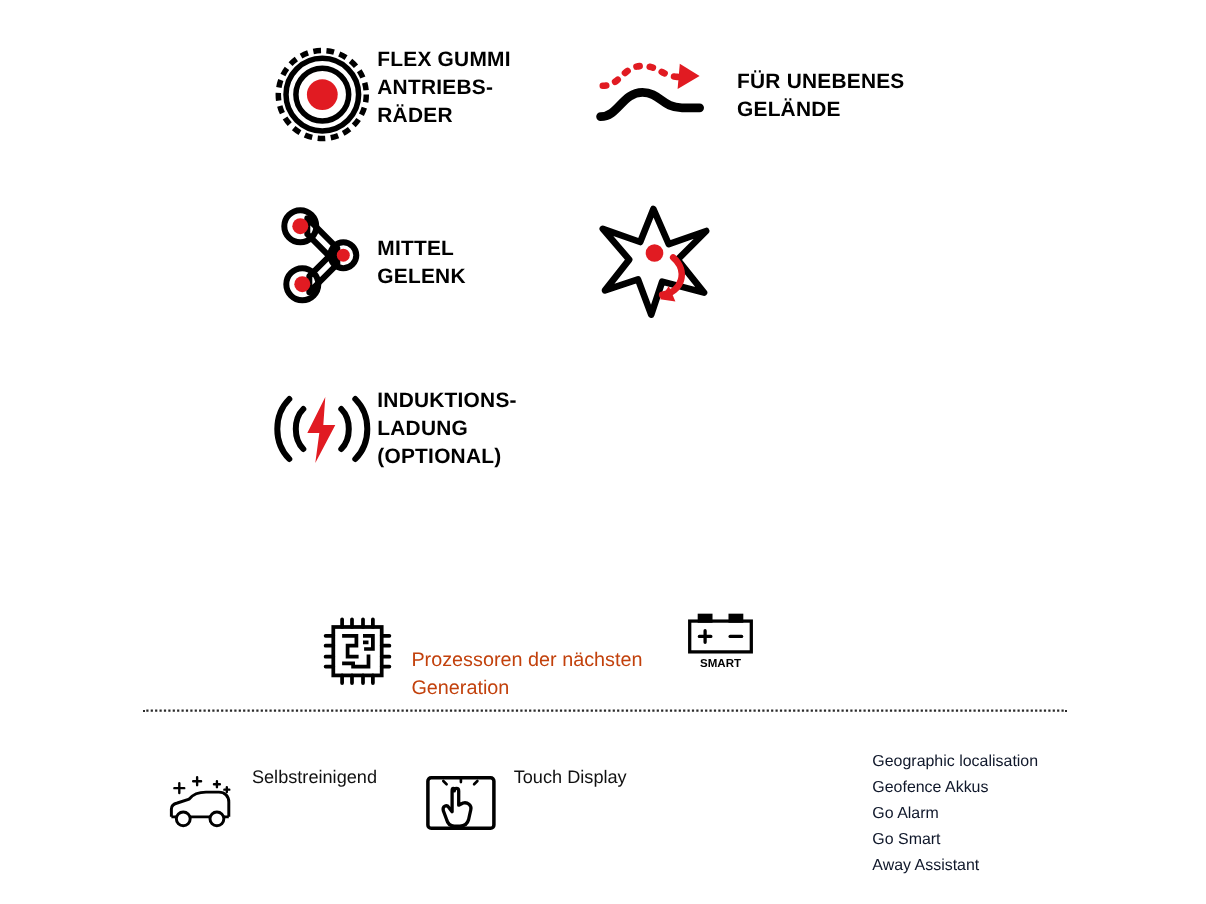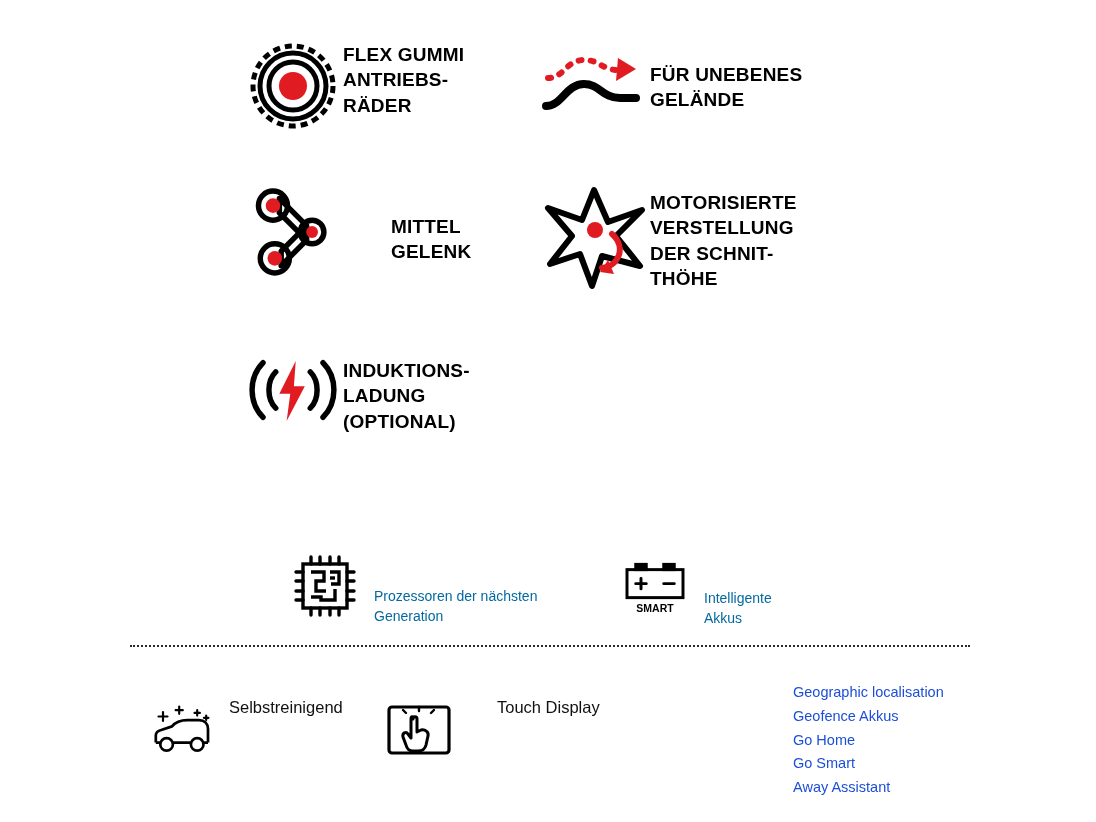--- a/index.html
+++ b/index.html
@@ -43,49 +43,49 @@
     letter-spacing: 0.2px;
     text-transform: uppercase;
     white-space: pre-line;
     padding-top: 6px;
   }
 
   #feature-wheels   { left: 243px; top: 36px; }
   #feature-terrain  { left: 540px; top: 48px; }
   #feature-joint    { left: 243px; top: 182px; }
   #feature-cutting  { left: 540px; top: 182px; }
-  #feature-charging { left: 243px; top: 340px; align-items: center; }
+  #feature-charging { left: 243px; top: 340px; }
 
   #feature-terrain .icon-box { width: 110px; height: 70px; }
-  #feature-terrain .label { padding-top: 14px; }
+  #feature-terrain .label { padding-top: 14px; margin-left: 20px; }
   #feature-cutting .icon-box { width: 110px; height: 110px; }
   #feature-cutting .label { padding-top: 8px; }
-  #feature-joint .label { padding-top: 32px; margin-left: 48px; }
+  #feature-joint .label { padding-top: 32px; }
   #feature-charging .label { padding-top: 12px; }
 
   
   .midrow {
     position: absolute;
     display: flex;
     align-items: center;
   }
   .midrow .icon-box {
     width: 70px;
     height: 70px;
     display: flex;
     align-items: center;
     justify-content: flex-start;
     flex: 0 0 auto;
   }
   .midrow .label {
-    font-size: 14px;
+    font-size: 18px;
     line-height: 1.45;
     white-space: pre-line;
     margin-left: 14px;
-    color: #0369a1;
+    color: #c2410c;
     margin-top: 40px;
   }
   #mid-processors { left: 290px; top: 546px; }
   #mid-batteries  { left: 620px; top: 548px; }
 
   
   .divider {
     position: absolute;
     left: 130px;
     top: 645px;
@@ -111,30 +111,30 @@
   .bottomrow .label {
     font-size: 16.5px;
     margin-left: 12px;
     color: #111;
   }
   .bottomrow .label.bold {
     font-weight: bold;
     font-size: 17px;
   }
   #bot-selfclean { left: 145px; top: 698px; }
-  #bot-touch     { left: 383px; top: 698px; gap: 30px; }
+  #bot-touch     { left: 383px; top: 698px; }
   #bot-connect   { left: 605px; top: 698px; }
 
   .connect-list {
     position: absolute;
     left: 793px;
     top: 681px;
     font-size: 14.5px;
     line-height: 1.64;
-    color: #1d4ed8;
+    color: #0f172a;
   }
   .connect-list div { white-space: nowrap; }
 
   svg { display: block; }
 </style>
 </head>
 <body>
 
 <div class="canvas">
 
@@ -187,24 +187,20 @@
 
   <div class="feature" id="feature-cutting">
     <div class="icon-box">
       <svg width="110" height="110" viewBox="0 0 110 110">
         <path d="M54,8 L68,40 L102,28 L76,54 L100,84 L62,74 L52,104 L40,72 L10,82 L32,54 L8,26 L42,38 Z" fill="#fff" stroke="#000" stroke-width="6" stroke-linejoin="round"></path>
         <circle cx="55" cy="48" r="8" fill="#e11b22"></circle>
         <path d="M72,52 C86,64 80,84 62,86" fill="none" stroke="#e11b22" stroke-width="6" stroke-linecap="round"></path>
         <path d="M68,78 L60,90 L74,92 Z" fill="#e11b22"></path>
       </svg>
     </div>
-    <div class="label">MOTORISIERTE
-VERSTELLUNG
-DER SCHNIT-
-THÖHE</div>
   </div>
 
   <div class="feature" id="feature-charging">
     <div class="icon-box">
       <svg width="110" height="100" viewBox="0 0 110 100">
         <g fill="none" stroke="#000" stroke-width="6" stroke-linecap="round">
           <path d="M36,30 C26,40 26,60 36,70"></path>
           <path d="M22,20 C6,36 6,64 22,80"></path>
           <path d="M74,30 C84,40 84,60 74,70"></path>
           <path d="M88,20 C104,36 104,64 88,80"></path>
@@ -247,22 +243,20 @@
           <rect x="18" y="8" width="12" height="6" fill="#000"></rect>
           <rect x="50" y="8" width="12" height="6" fill="#000"></rect>
         </g>
         <g stroke="#000" stroke-width="3.4" stroke-linecap="round">
           <path d="M18,30 L30,30 M24,24 L24,36"></path>
           <path d="M50,30 L62,30"></path>
         </g>
         <text x="40" y="62" font-family="Liberation Sans, sans-serif" font-size="12" font-weight="bold" text-anchor="middle" fill="#000">SMART</text>
       </svg>
     </div>
-    <div class="label">Intelligente
-Akkus</div>
   </div>
 
   <div class="divider"></div>
 
   <div class="bottomrow" id="bot-selfclean">
     <div class="icon-box">
       <svg width="80" height="60" viewBox="0 0 80 60">
         <g stroke="#000" stroke-width="3" fill="none" stroke-linejoin="round">
           <path d="M12,44 L12,36 C12,33 14,31 18,30 L30,26 C34,21 40,19 47,19 L60,19 C66,19 70,23 70,29 L70,44"></path>
           <path d="M12,44 L70,44"></path>
@@ -292,18 +286,18 @@
         </g>
       </svg>
     </div>
     <div class="label">Touch Display</div>
   </div>
 
 
   <div class="connect-list">
     <div>Geographic localisation</div>
     <div>Geofence Akkus</div>
-    <div>Go Home</div>
+    <div>Go Alarm</div>
     <div>Go Smart</div>
     <div>Away Assistant</div>
   </div>
 
 </div>
 
 </body></html>

